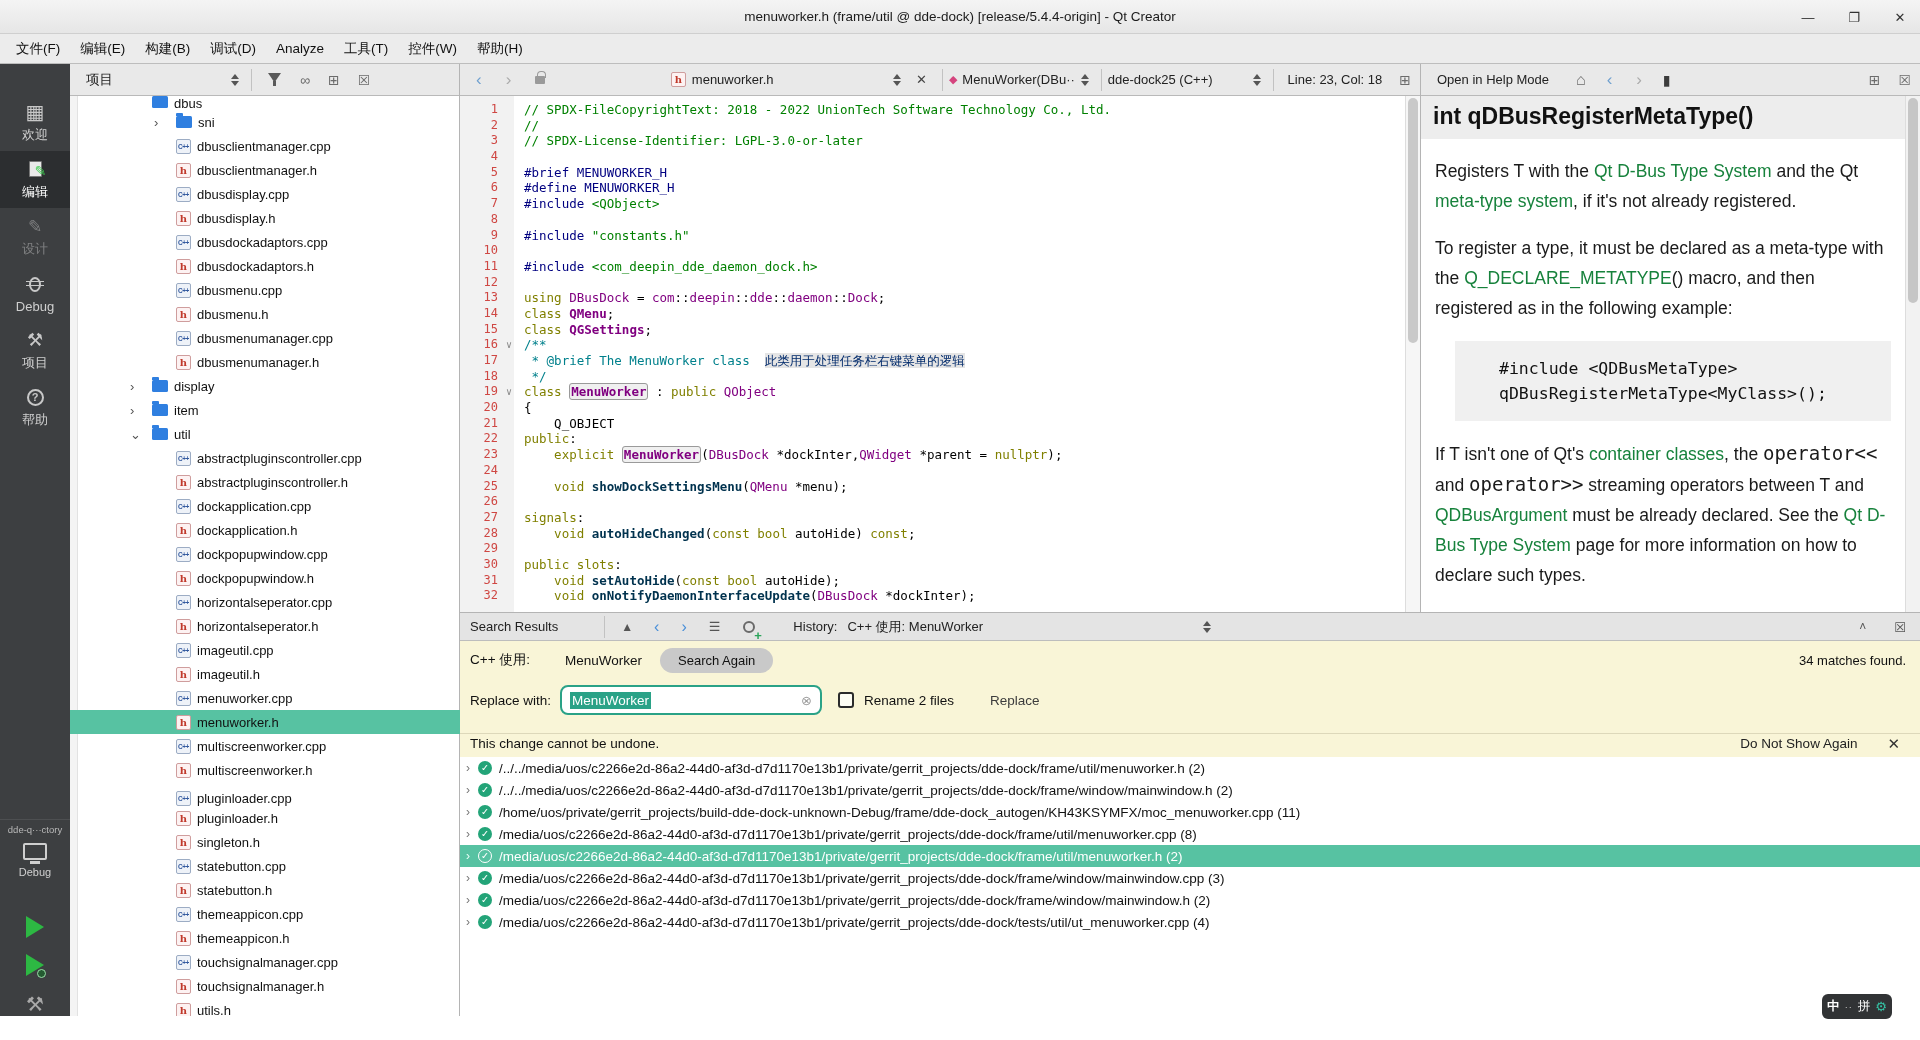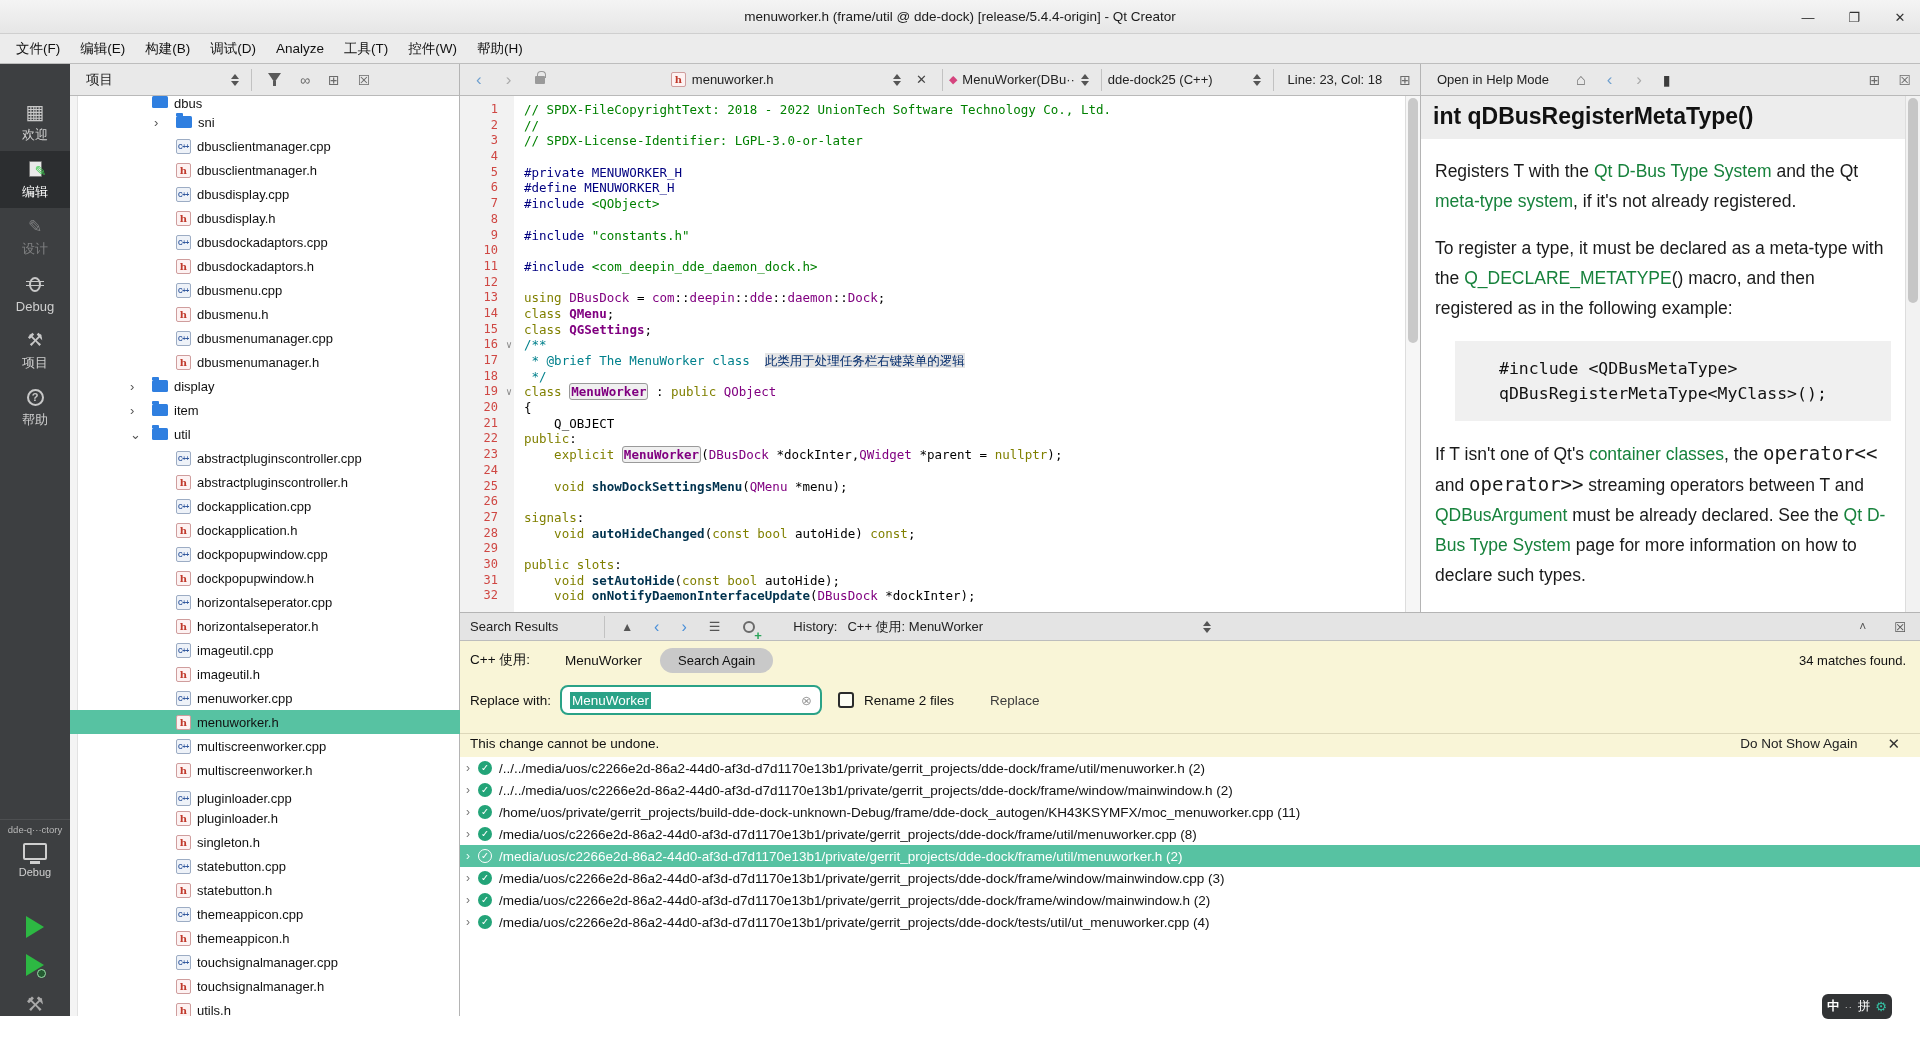--- a/index.html
+++ b/index.html
@@ -549,21 +549,21 @@
           <div class="gl">29</div>
           <div class="gl">30</div>
           <div class="gl">31</div>
           <div class="gl">32</div>
         </div>
       <div class="codecol" id="code">
           <div class="cl"><span class="tk-cm">// SPDX-FileCopyrightText: 2018 - 2022 UnionTech Software Technology Co., Ltd.</span></div>
           <div class="cl"><span class="tk-cm">//</span></div>
           <div class="cl"><span class="tk-cm">// SPDX-License-Identifier: LGPL-3.0-or-later</span></div>
           <div class="cl"></div>
-          <div class="cl"><span class="tk-pp">#private MENUWORKER_H</span></div>
+          <div class="cl"><span class="tk-pp">#brief MENUWORKER_H</span></div>
           <div class="cl"><span class="tk-pp">#define MENUWORKER_H</span></div>
           <div class="cl"><span class="tk-pp">#include </span><span class="tk-str">&lt;QObject&gt;</span></div>
           <div class="cl"></div>
           <div class="cl"><span class="tk-pp">#include </span><span class="tk-str">"constants.h"</span></div>
           <div class="cl"></div>
           <div class="cl"><span class="tk-pp">#include </span><span class="tk-str">&lt;com_deepin_dde_daemon_dock.h&gt;</span></div>
           <div class="cl"></div>
           <div class="cl"><span class="tk-kw">using</span><span class="tk-pl"> </span><span class="tk-ty">DBusDock</span><span class="tk-pl"> = </span><span class="tk-ty">com</span><span class="tk-pl">::</span><span class="tk-ty">deepin</span><span class="tk-pl">::</span><span class="tk-ty">dde</span><span class="tk-pl">::</span><span class="tk-ty">daemon</span><span class="tk-pl">::</span><span class="tk-ty">Dock</span><span class="tk-pl">;</span></div>
           <div class="cl"><span class="tk-kw">class</span><span class="tk-pl"> </span><span class="tk-tyb">QMenu</span><span class="tk-pl">;</span></div>
           <div class="cl"><span class="tk-kw">class</span><span class="tk-pl"> </span><span class="tk-tyb">QGSettings</span><span class="tk-pl">;</span></div>

